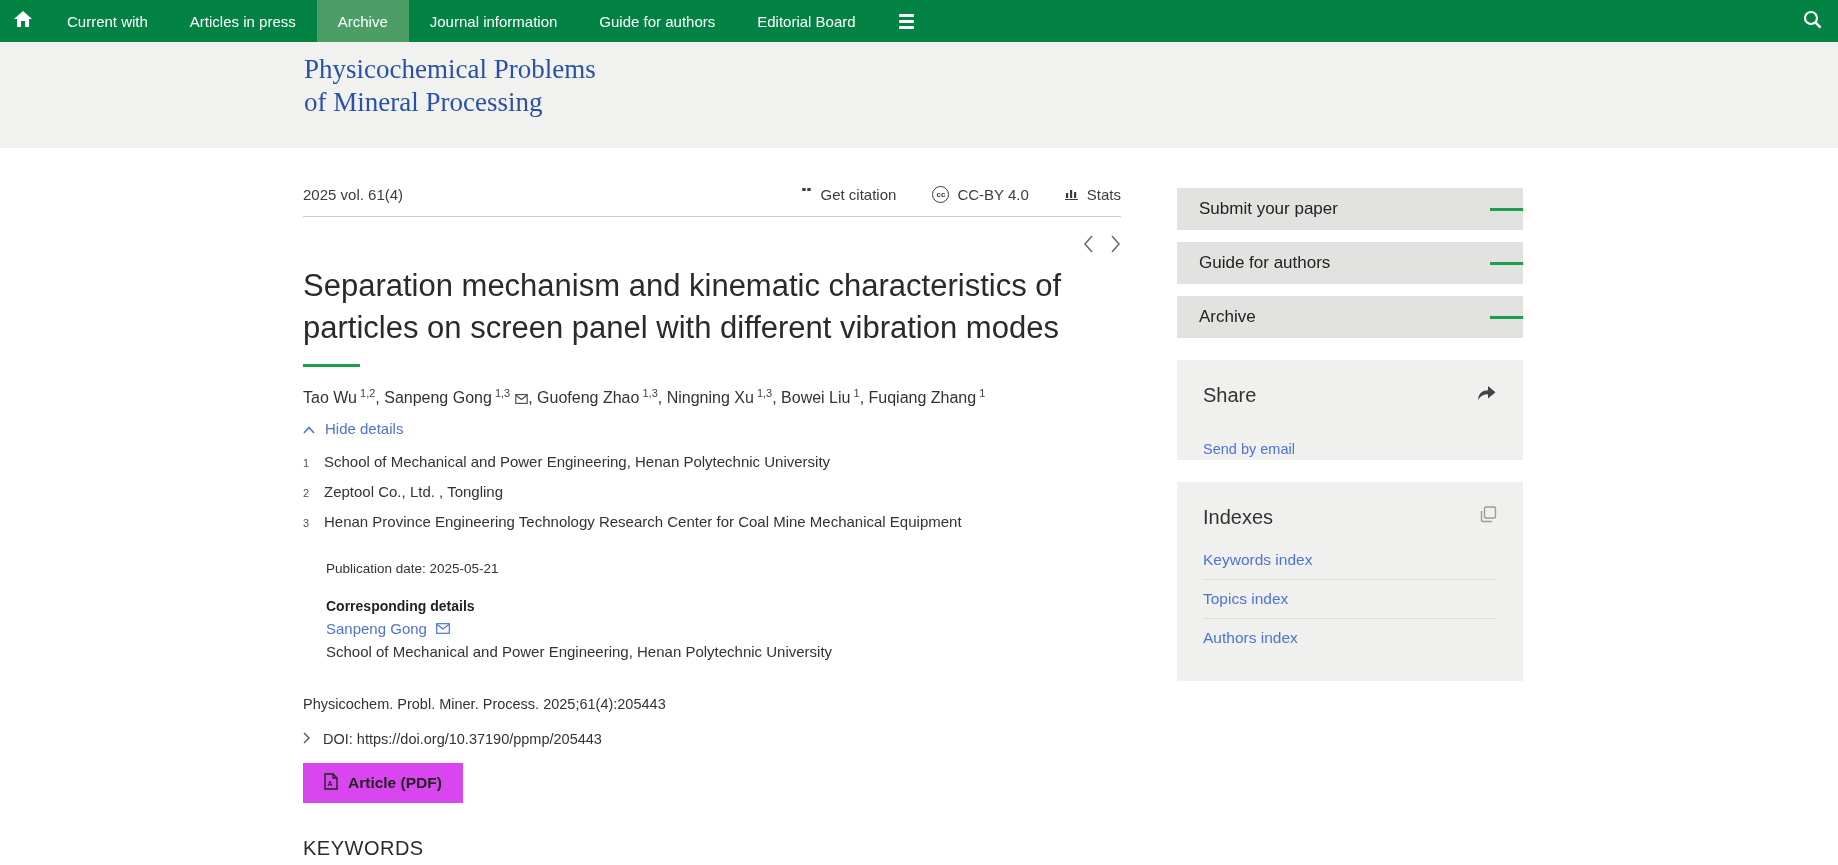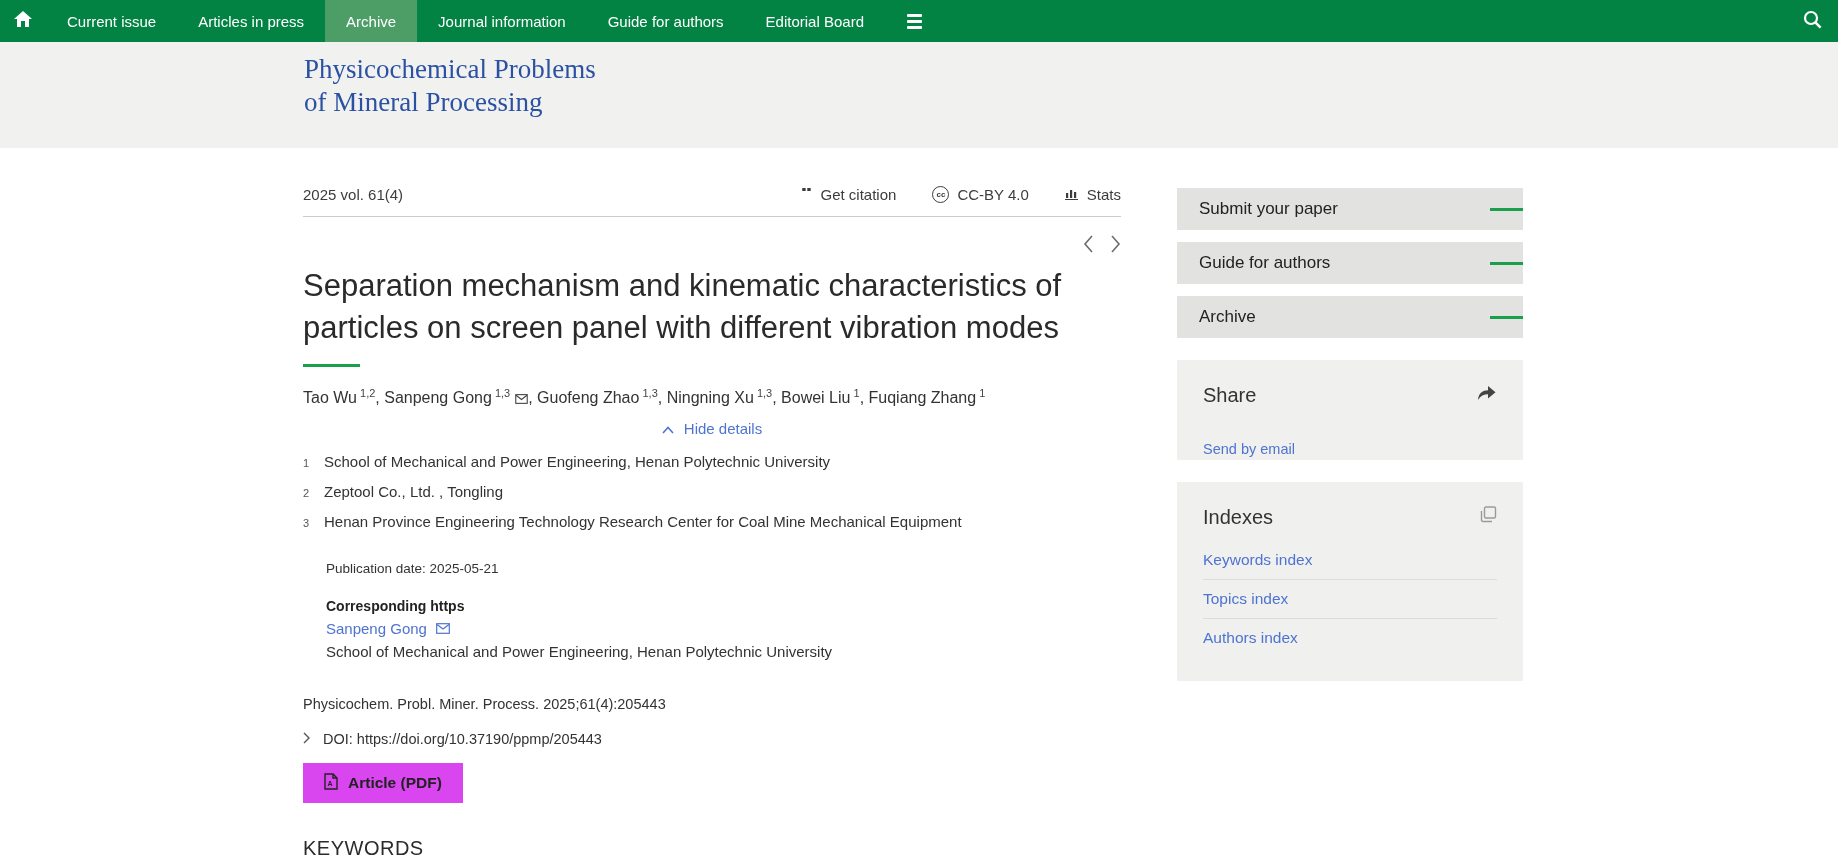--- a/index.html
+++ b/index.html
@@ -39,21 +39,21 @@
   .arrow-btn { cursor:pointer; display:flex; align-items:center; }
 
   .article-title { margin-top:8px; font-size:31px; font-weight:400; color:#2a2a2a; line-height:42px; }
   .title-underline { width:57px; height:3px; background:#1aa04a; margin-top:15px; }
 
   .authors { margin-top:20px; font-size:16px; color:#333; }
   .authors sup { font-size:11px; color:#444; }
   .mail-ic { margin-left:5px; position:relative; top:1px; }
 
   .hide-details { margin-top:13px; display:flex; align-items:center; gap:10px;
-                  color:#4e73d1; font-size:15px; cursor:pointer;justify-content:center; }
+                  color:#4e73d1; font-size:15px; cursor:pointer; }
 
   .affiliations { margin-top:15px; }
   .affil { display:flex; margin-top:9px; font-size:15px; color:#333; line-height:20px; }
   .affil-num { width:21px; flex:none; font-size:11px; color:#555; padding-top:1px; }
 
   .details-block { margin-left:23px; }
   .pub-date { margin-top:28px; font-size:13.5px; color:#333; }
   .corr-heading { margin-top:22px; font-size:14px; font-weight:bold; color:#222; }
   .corr-name { margin-top:6px; font-size:15px; color:#4e73d1; display:flex; align-items:center; gap:9px; cursor:pointer; }
   .corr-affil { margin-top:6px; font-size:15px; color:#333; }
@@ -87,21 +87,21 @@
 
 <nav class="topnav">
   <a class="nav-home">
     <span>
       <svg width="18" height="16" viewBox="0 0 18 16">
           <path d="M9 0 L18 8 L15 8 L15 16 L11 16 L11 10 L7 10 L7 16 L3 16 L3 8 L0 8 Z" fill="#fff"></path>
         </svg>
     </span>
   </a>
   <div style="display:flex">
-      <a class="nav-item">Current issue</a>
+      <a class="nav-item">Current with</a>
       <a class="nav-item">Articles in press</a>
       <a class="nav-item active">Archive</a>
       <a class="nav-item">Journal information</a>
       <a class="nav-item">Guide for authors</a>
       <a class="nav-item">Editorial Board</a>
     </div>
   <a class="nav-burger">
     <span></span>
       <span></span>
       <span></span>
@@ -191,21 +191,21 @@
           <span>Zeptool Co., Ltd. , Tongling</span>
         </div>
         <div class="affil">
           <span class="affil-num">3</span>
           <span>Henan Province Engineering Technology Research Center for Coal Mine Mechanical Equipment</span>
         </div>
       </div>
 
     <div class="details-block">
       <div class="pub-date">Publication date: 2025-05-21</div>
-      <div class="corr-heading">Corresponding https</div>
+      <div class="corr-heading">Corresponding details</div>
       <a class="corr-name">
         <span>Sanpeng Gong</span>
         <span><svg width="14" height="11" viewBox="0 0 14 11">
               <rect x="0.7" y="0.7" width="12.6" height="9.6" fill="none" stroke="#4e73d1" stroke-width="1.2"></rect>
               <polyline points="1,1.4 7,6 13,1.4" fill="none" stroke="#4e73d1" stroke-width="1.2"></polyline>
             </svg></span>
       </a>
       <div class="corr-affil">School of Mechanical and Power Engineering, Henan Polytechnic University</div>
     </div>
 

